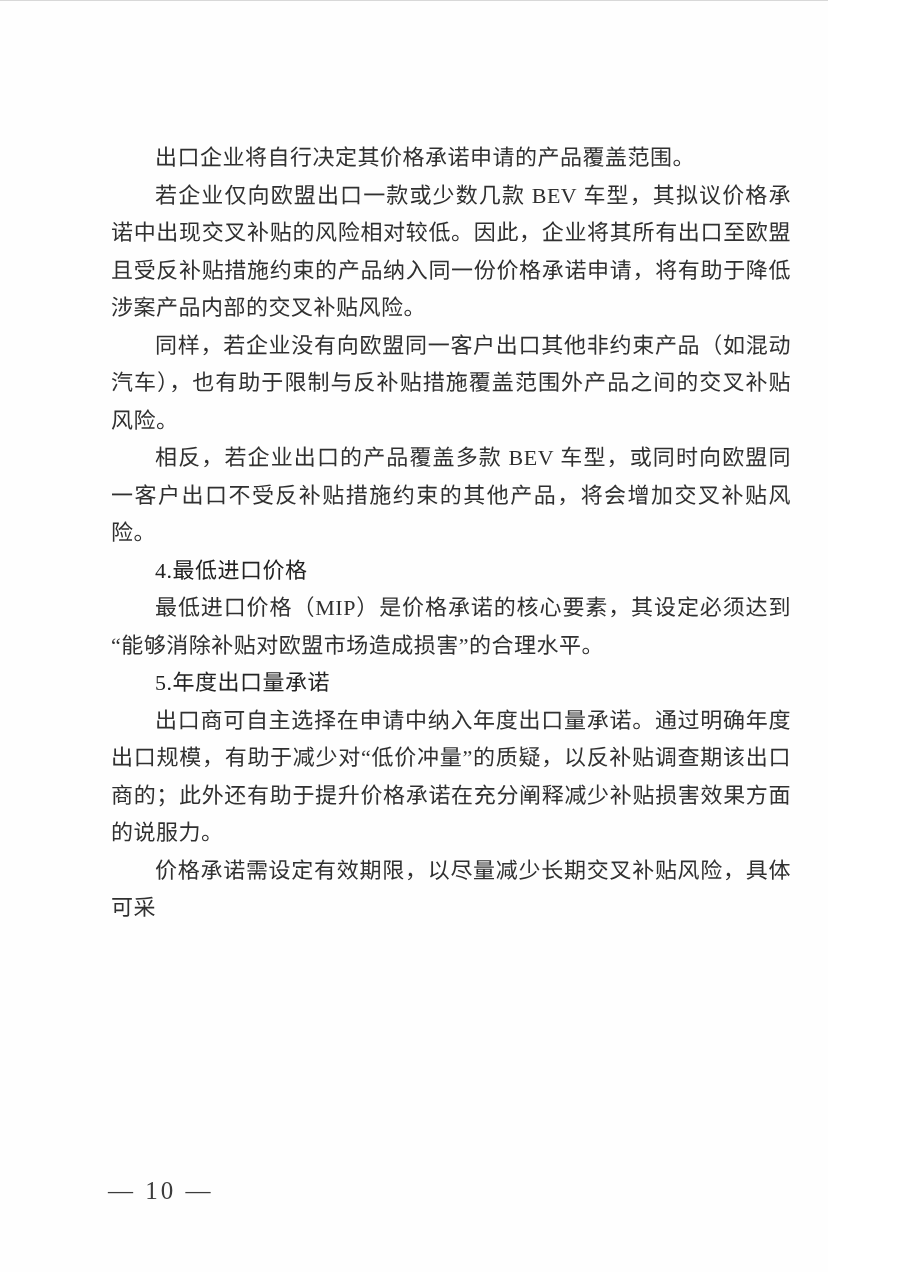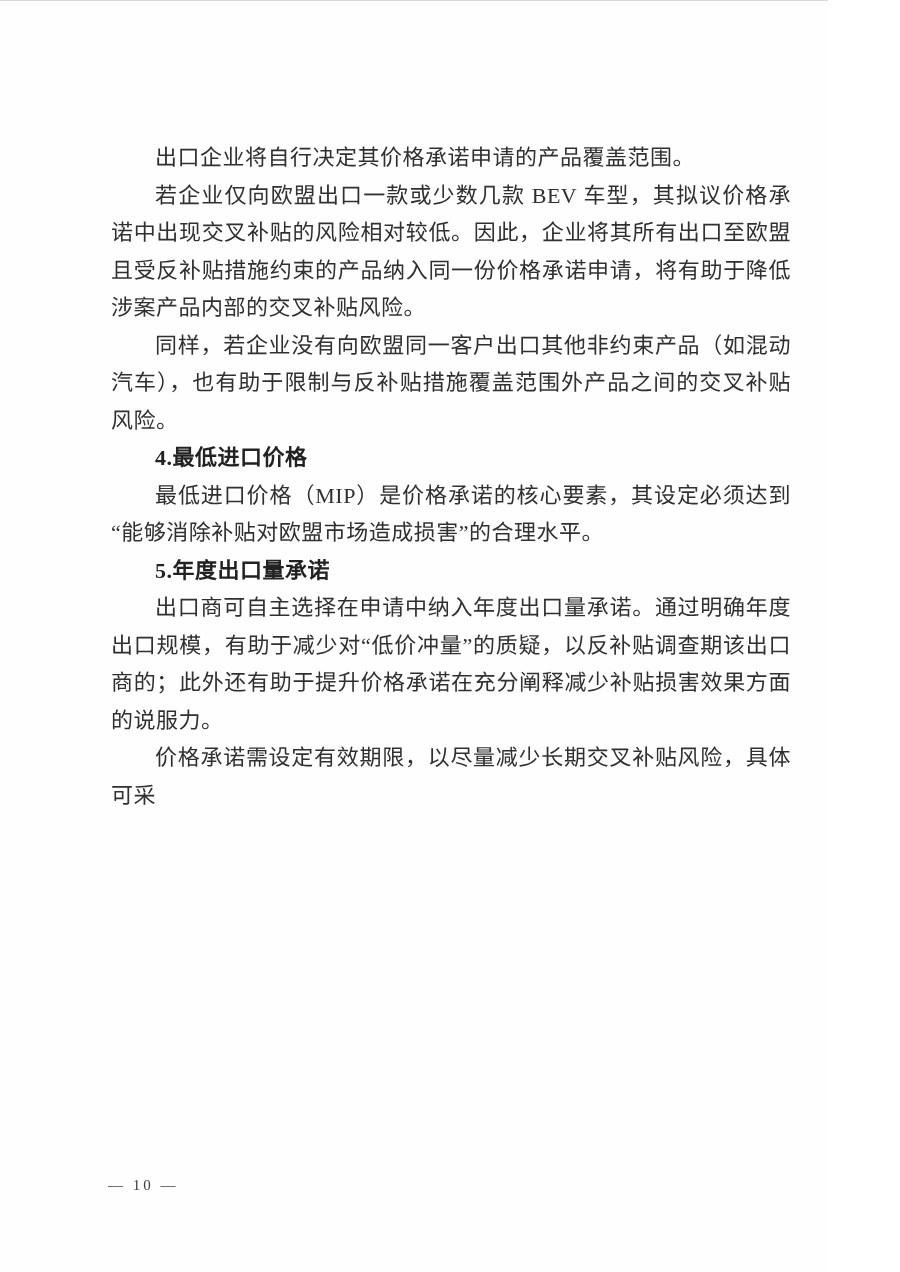--- a/index.html
+++ b/index.html
@@ -32,41 +32,42 @@
   .para {
     margin: 0;
     padding: 0;
     text-indent: 2em;
   }
   .heading {
     margin: 0;
     padding: 0;
     text-indent: 2em;
     font-size: 22px;
-    font-weight: bold;
+    font-weight: normal;
     color: #222222;
   }
   .footer {
     position: absolute;
     left: 108px;
     top: 1176px;
-    font-size: 15px;
+    font-size: 25px;
     color: #3c3c3c;
     letter-spacing: 3px;
     font-family: "Liberation Serif", "DejaVu Serif", serif;
   }
 </style>
 </head>
 <body>
 
 <div class="page">
   <div class="body-text">
     <p class="para">出口企业将自行决定其价格承诺申请的产品覆盖范围。</p>
     <p class="para">若企业仅向欧盟出口一款或少数几款 BEV 车型，其拟议价格承诺中出现交叉补贴的风险相对较低。因此，企业将其所有出口至欧盟且受反补贴措施约束的产品纳入同一份价格承诺申请，将有助于降低涉案产品内部的交叉补贴风险。</p>
     <p class="para">同样，若企业没有向欧盟同一客户出口其他非约束产品（如混动汽车），也有助于限制与反补贴措施覆盖范围外产品之间的交叉补贴风险。</p>
+    <p class="para">相反，若企业出口的产品覆盖多款 BEV 车型，或同时向欧盟同一客户出口不受反补贴措施约束的其他产品，将会增加交叉补贴风险。</p>
     <h3 class="heading">4.最低进口价格</h3>
     <p class="para">最低进口价格（MIP）是价格承诺的核心要素，其设定必须达到“能够消除补贴对欧盟市场造成损害”的合理水平。</p>
     <h3 class="heading">5.年度出口量承诺</h3>
     <p class="para">出口商可自主选择在申请中纳入年度出口量承诺。通过明确年度出口规模，有助于减少对“低价冲量”的质疑，以反补贴调查期该出口商的；此外还有助于提升价格承诺在充分阐释减少补贴损害效果方面的说服力。</p>
     <p class="para">价格承诺需设定有效期限，以尽量减少长期交叉补贴风险，具体可采</p>
   </div>
   <div class="footer">— 10 —</div>
 </div>
 
 </body></html>

